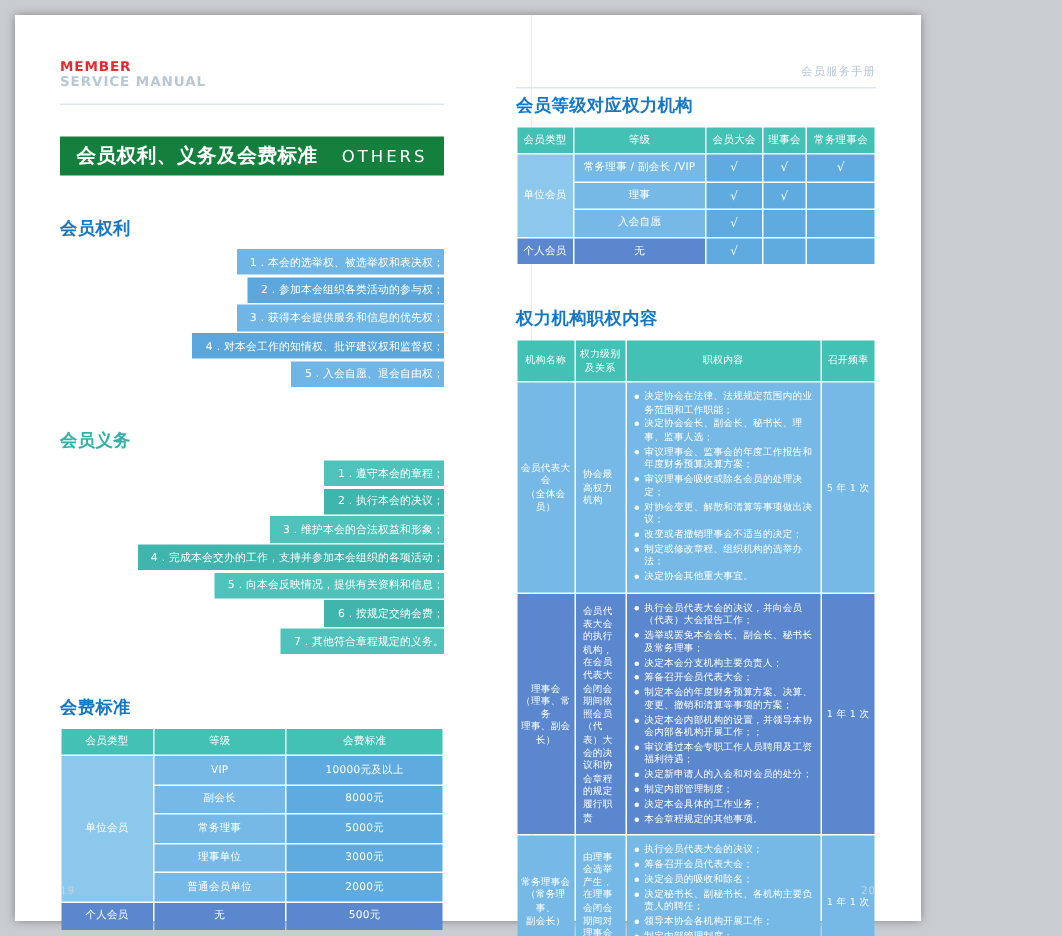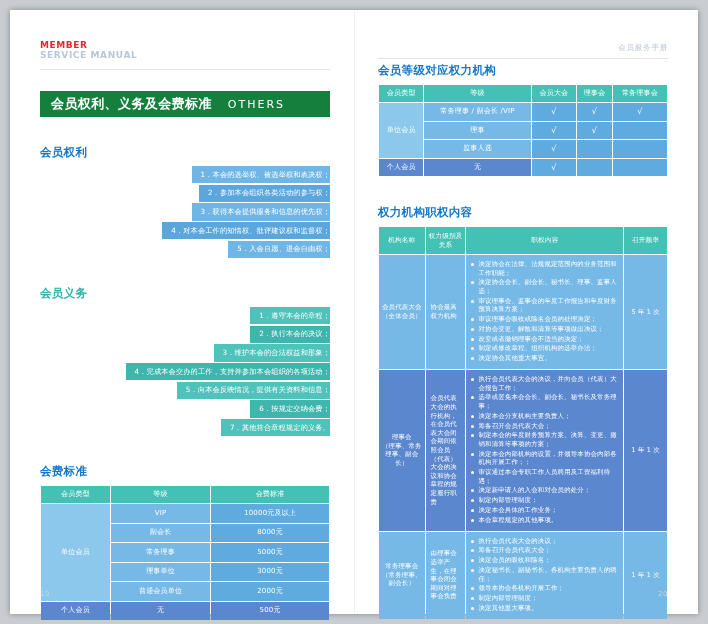--- a/index.html
+++ b/index.html
@@ -4,21 +4,21 @@
 <style>
   * { box-sizing: border-box; margin: 0; padding: 0; }
   html, body {
     width: 708px; height: 624px;
     background: #c9cdd2;
     font-family: "DejaVu Sans", "Liberation Sans", sans-serif;
     overflow: hidden;
   }
   #spread {
     position: absolute; left: 10px; top: 10px;
-    width: 688px; height: 604px;
+    width: 604px; height: 604px;
     background: #ffffff;
     box-shadow: 0 0 6px rgba(0,0,0,.35);
     display: flex;
   }
   .page { position: relative; height: 100%; }
   .page-left  { width: 344px; padding: 30px 24px 0 30px; }
   .page-right { width: 344px; padding: 19px 30px 0 24px; }
   .gutter {
     position: absolute; left: 344px; top: 0; width: 1px; height: 100%;
     background: linear-gradient(to right, rgba(0,0,0,.10), rgba(0,0,0,.02));
@@ -216,21 +216,21 @@
             <td class="c-mid chk">√</td>
             <td class="c-mid chk">√</td>
           </tr>
           <tr>
             <td class="c-light">理事</td>
             <td class="c-mid chk">√</td>
             <td class="c-mid chk">√</td>
             <td class="c-mid chk"></td>
           </tr>
           <tr>
-            <td class="c-light">监事人选</td>
+            <td class="c-light">入会自愿</td>
             <td class="c-mid chk">√</td>
             <td class="c-mid chk"></td>
             <td class="c-mid chk"></td>
           </tr>
           <tr>
             <td class="c-deep">个人会员</td>
             <td class="c-deep">无</td>
             <td class="c-mid chk">√</td>
             <td class="c-mid chk"></td>
             <td class="c-mid chk"></td>

